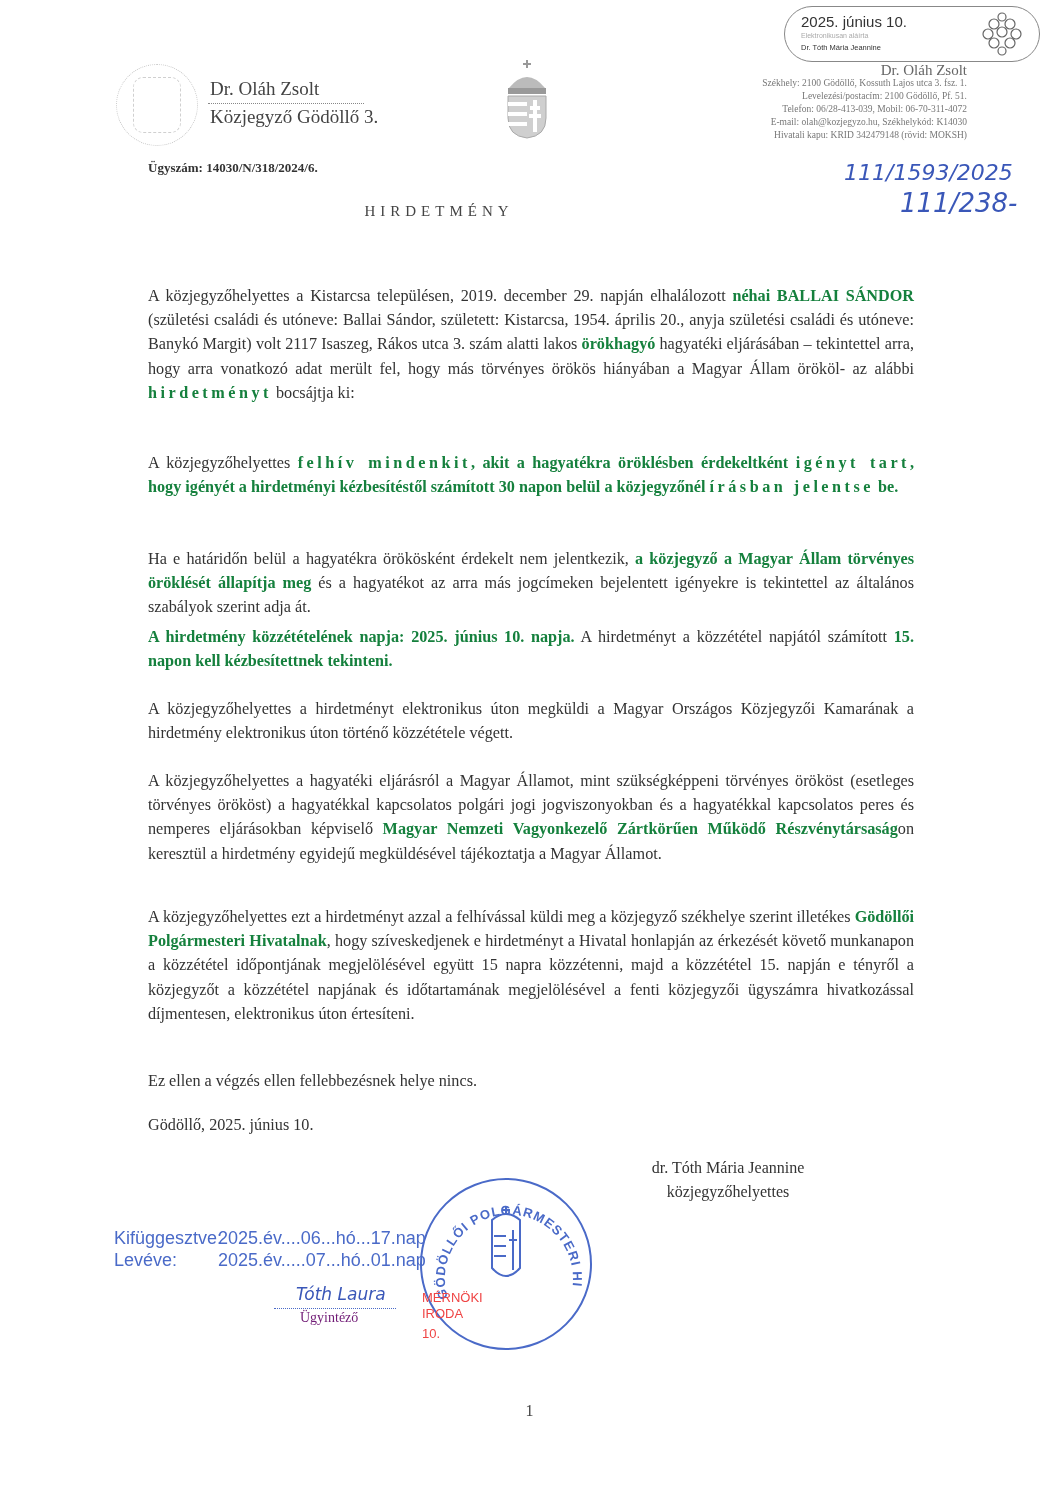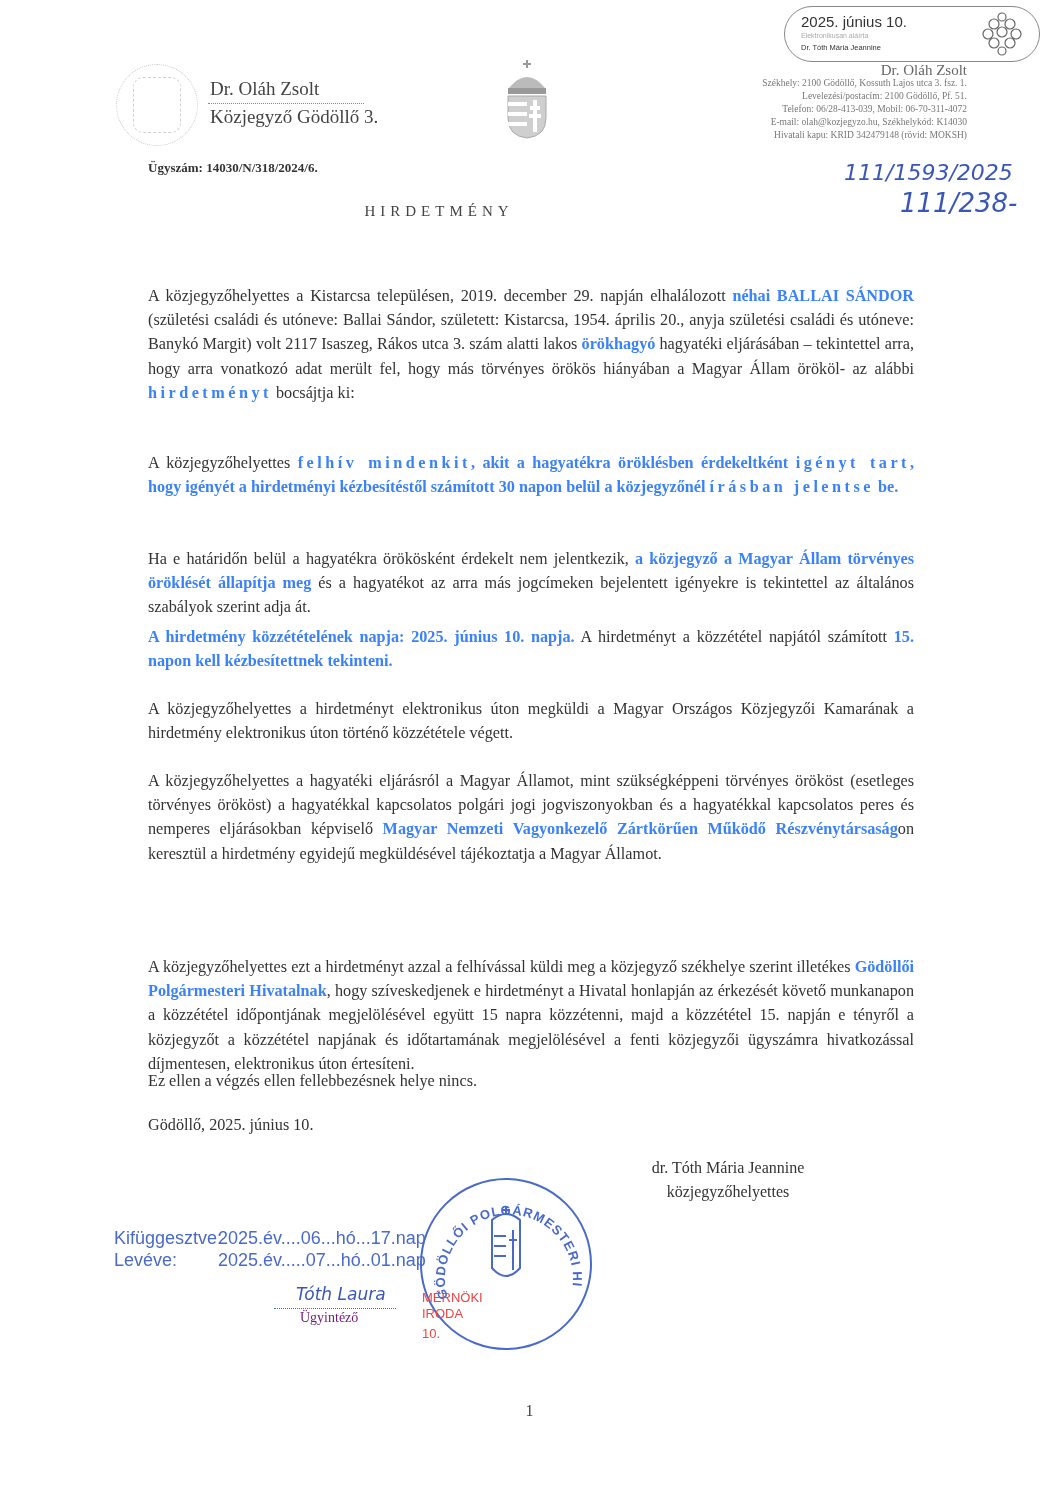--- a/index.html
+++ b/index.html
@@ -21,21 +21,21 @@
     .estamp .d { position: absolute; left: 16px; top: 6px; font-family: "Liberation Sans", sans-serif; font-size: 15px; color: #333; }
     .estamp .s { position: absolute; left: 16px; top: 25px; font-family: "Liberation Sans", sans-serif; font-size: 7px; color: #aaa; }
     .estamp .n { position: absolute; left: 16px; top: 36px; font-family: "Liberation Sans", sans-serif; font-size: 7.5px; color: #333; }
     .estamp .flower { position: absolute; right: 14px; top: 2px; width: 46px; height: 48px; }
     .case { left: 148px; top: 160px; font-size: 13px; font-weight: bold; color: #333; }
     .hand { font-family: "DejaVu Sans", sans-serif; font-style: italic; color: #3a57b8; }
     .hand1 { left: 844px; top: 160px; font-size: 22px; }
     .hand2 { left: 900px; top: 188px; font-size: 26px; }
     .title { left: 0; width: 878px; top: 203px; text-align: center; font-size: 15px; letter-spacing: 5px; color: #444; }
     .para { left: 148px; width: 766px; font-size: 16.2px; line-height: 24.2px; text-align: justify; color: #333; }
-    .para b { color: #3b82f6; }
+    .para b { color: #15803d; }
     .sp { letter-spacing: 3.5px; }
     .sign { left: 598px; width: 260px; text-align: center; font-size: 16px; line-height: 24px; color: #333; }
     .blue { font-family: "Liberation Sans", sans-serif; color: #4a6ac8; }
     .stamp-lbl { font-size: 18px; }
     .stamp-circle { left: 420px; top: 1178px; width: 168px; height: 168px; border: 2px solid #4a6ac8; border-radius: 50%; }
     .stamp-circle .ring { position: absolute; left: 0; top: 0; width: 168px; height: 168px; }
     .stamp-circle .mid { position: absolute; left: 0; width: 168px; text-align: left; font-family: "Liberation Sans", sans-serif; color: #ef4444; font-size: 13px; }
     .page-no { left: 0; width: 1059px; top: 1402px; text-align: center; font-size: 16px; color: #444; }
   </style>
 </head>
@@ -106,21 +106,21 @@
 <div class="abs para" style="top:625px;">
   <b>A hirdetmény közzétételének napja: 2025. június 10. napja.</b><span> A hirdetményt a közzététel napjától számított </span><b>15. napon kell kézbesítettnek tekinteni.</b>
 </div>
 
 <div class="abs para" style="top:697px;">A közjegyzőhelyettes a hirdetményt elektronikus úton megküldi a Magyar Országos Közjegyzői Kamarának a hirdetmény elektronikus úton történő közzététele végett.</div>
 
 <div class="abs para" style="top:769px;">
   <span>A közjegyzőhelyettes a hagyatéki eljárásról a Magyar Államot, mint szükségképpeni törvényes örököst (esetleges törvényes örököst) a hagyatékkal kapcsolatos polgári jogi jogviszonyokban és a hagyatékkal kapcsolatos peres és nemperes eljárásokban képviselő </span><b>Magyar Nemzeti Vagyonkezelő Zártkörűen Működő Részvénytársaság</b><span>on keresztül a hirdetmény egyidejű megküldésével tájékoztatja a Magyar Államot.</span>
 </div>
 
-<div class="abs para" style="top:955px;">
+<div class="abs para" style="top:905px;">
   <span>A közjegyzőhelyettes ezt a hirdetményt azzal a felhívással küldi meg a közjegyző székhelye szerint illetékes </span><b>Gödöllői Polgármesteri Hivatalnak</b><span>, hogy szíveskedjenek e hirdetményt a Hivatal honlapján az érkezését követő munkanapon a közzététel időpontjának megjelölésével együtt 15 napra közzétenni, majd a közzététel 15. napján e tényről a közjegyzőt a közzététel napjának és időtartamának megjelölésével a fenti közjegyzői ügyszámra hivatkozással díjmentesen, elektronikus úton értesíteni.</span>
 </div>
 
 <div class="abs para" style="top:1069px;">Ez ellen a végzés ellen fellebbezésnek helye nincs.</div>
 
 <div class="abs para" style="top:1113px;">Gödöllő, 2025. június 10.</div>
 
 <div class="abs sign" style="top:1156px;">
   <div>dr. Tóth Mária Jeannine</div>
   <div>közjegyzőhelyettes</div>

